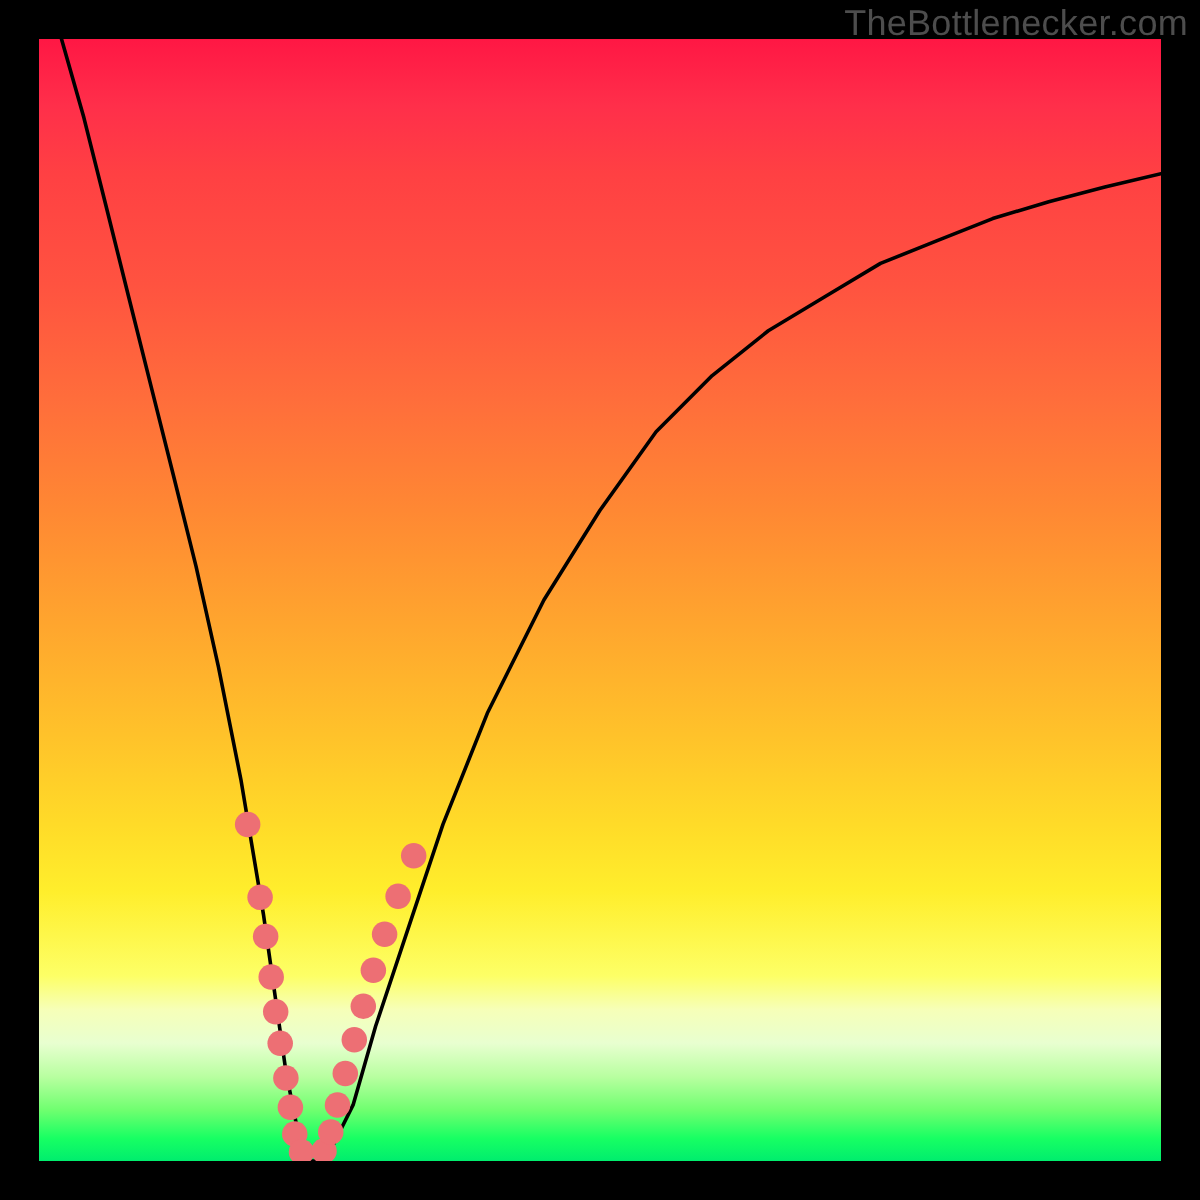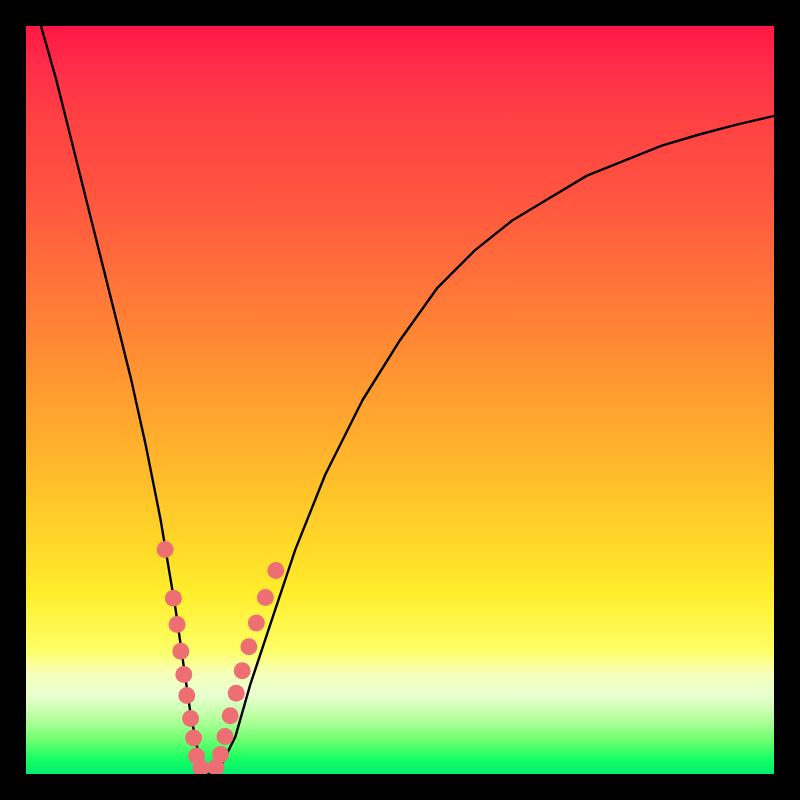--- a/index.html
+++ b/index.html
@@ -107,13 +107,14 @@
           <circle class="marker" cx="210.2" cy="667.2" r="8.5"></circle>
           <circle class="marker" cx="216.2" cy="644.8" r="8.5"></circle>
           <circle class="marker" cx="222.9" cy="620.8" r="8.5"></circle>
           <circle class="marker" cx="230.4" cy="596.9" r="8.5"></circle>
           <circle class="marker" cx="239.4" cy="571.5" r="8.5"></circle>
           <circle class="marker" cx="249.8" cy="544.5" r="8.5"></circle>
         </g>
     </svg>
   </div>
 
+  <div class="watermark">TheBottlenecker.com</div>
 </div>
 
 </body></html>

